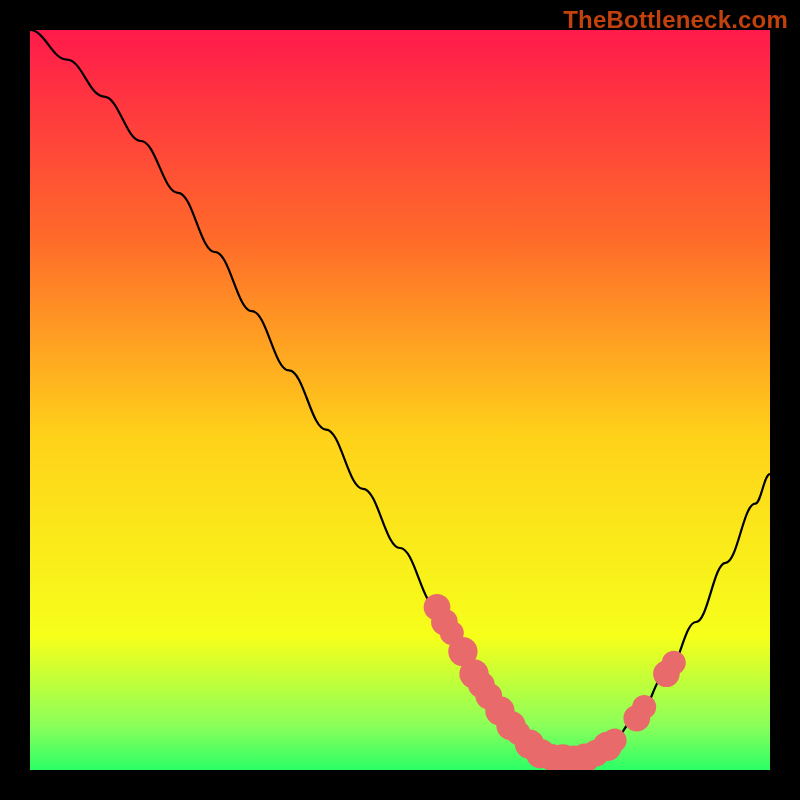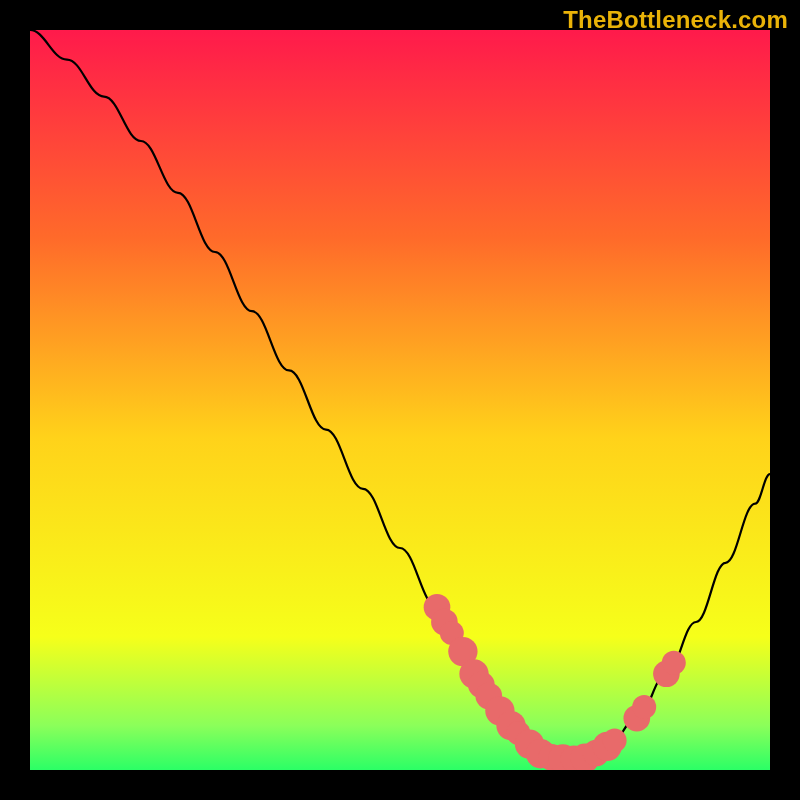--- a/index.html
+++ b/index.html
@@ -23,21 +23,21 @@
     position: absolute;
     left: 0;
     top: 0;
     width: 740px;
     height: 740px;
   }
   .watermark {
     position: absolute;
     top: 6px;
     right: 12px;
-    color: #eab308;
+    color: #c2410c;
     font-size: 24px;
     font-weight: 600;
     letter-spacing: 0.2px;
     user-select: none;
   }
   svg { display: block; }
 </style>
 </head>
 <body>
 

